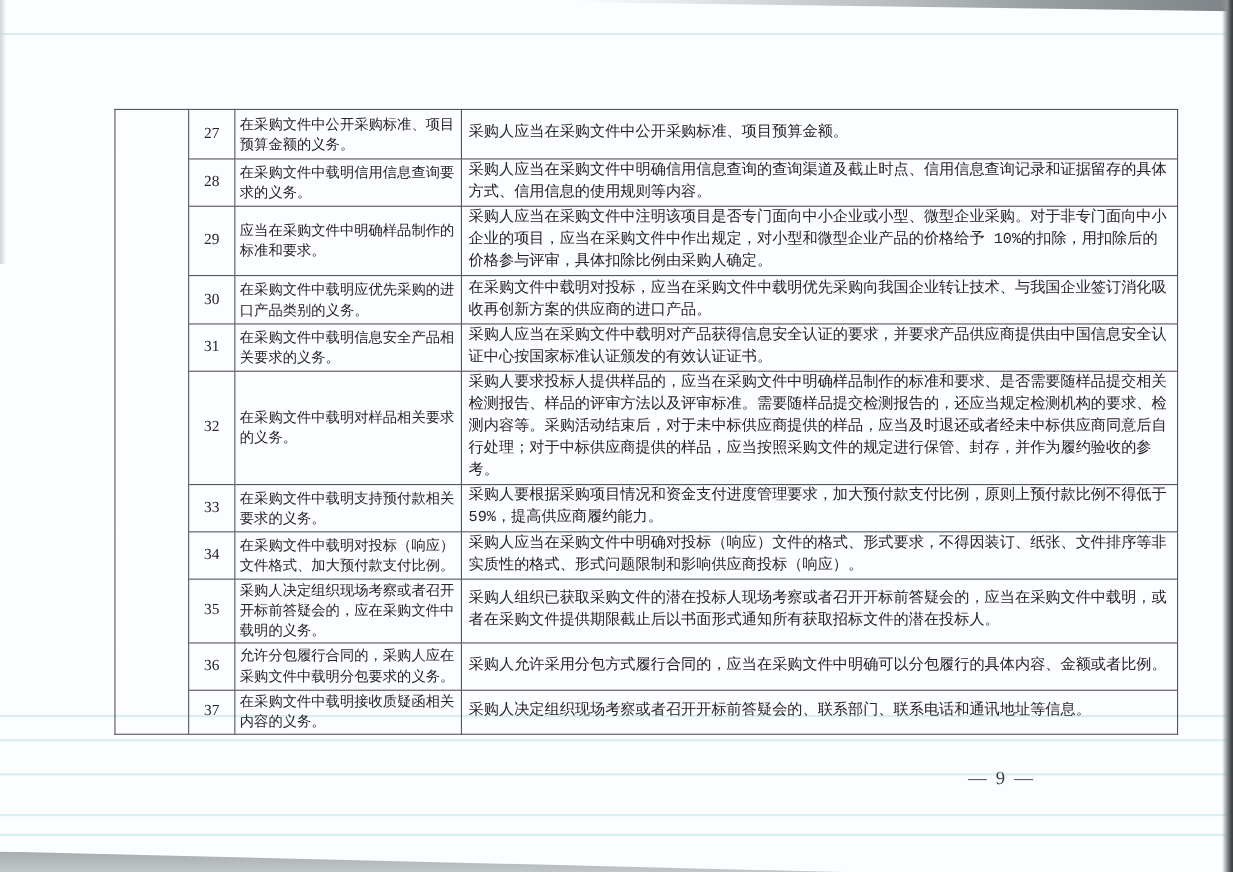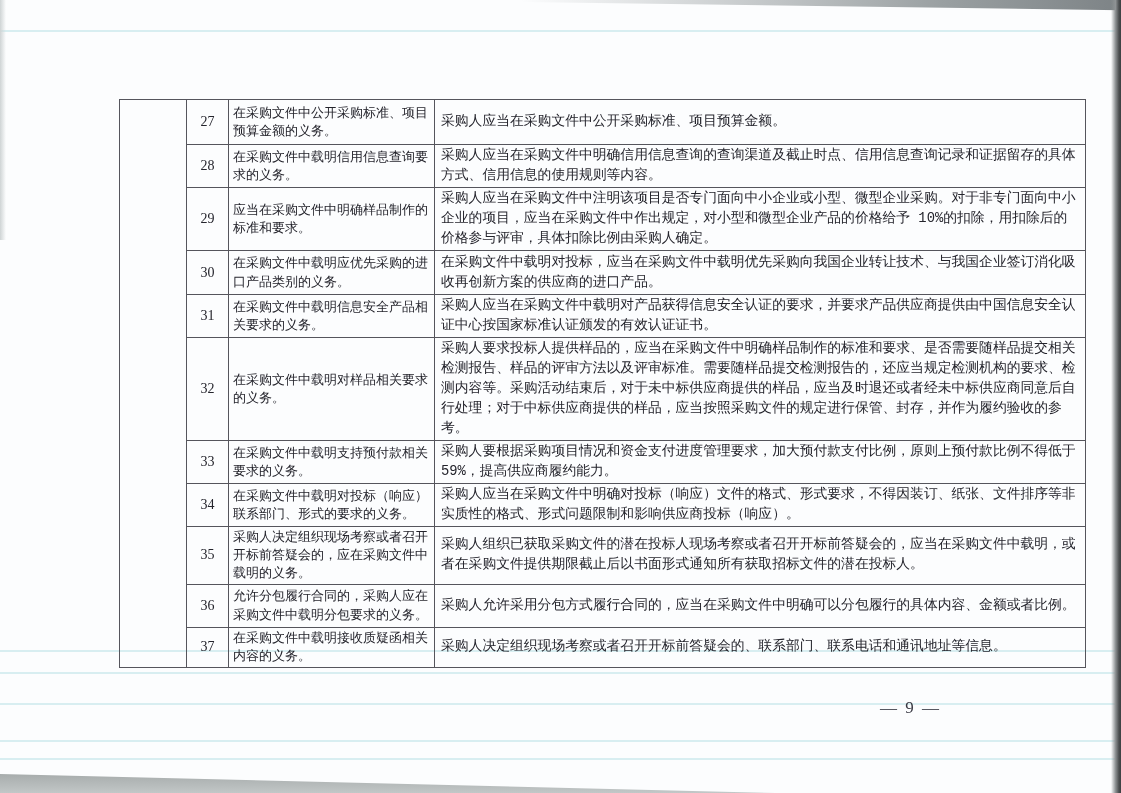--- a/index.html
+++ b/index.html
@@ -35,21 +35,21 @@
     pointer-events: none;
   }
   .edge-strip-left {
     position: absolute; left: 0; top: 0; width: 6px; height: 240px;
     background: linear-gradient(to right, #cfd4d5, rgba(207,212,213,0));
     pointer-events: none;
   }
 
   
   .doc-table {
-    position: absolute; left: 119px; top: 99px;
+    position: absolute; left: 104px; top: 99px;
     border-collapse: collapse; table-layout: fixed;
     width: 951px;
     color: #24242c;
   }
   .doc-table td {
     border: 1.2px solid #55555c;
     vertical-align: middle;
     overflow: hidden;
   }
   .cell-empty { width: 64px; }
@@ -111,21 +111,21 @@
       <td class="cell-ob">在采购文件中载明对样品相关要求的义务。</td>
       <td class="cell-desc">采购人要求投标人提供样品的，应当在采购文件中明确样品制作的标准和要求、是否需要随样品提交相关检测报告、样品的评审方法以及评审标准。需要随样品提交检测报告的，还应当规定检测机构的要求、检测内容等。采购活动结束后，对于未中标供应商提供的样品，应当及时退还或者经未中标供应商同意后自行处理；对于中标供应商提供的样品，应当按照采购文件的规定进行保管、封存，并作为履约验收的参考。</td>
     </tr>
     <tr style="height:40px">
       <td class="cell-num">33</td>
       <td class="cell-ob">在采购文件中载明支持预付款相关要求的义务。</td>
       <td class="cell-desc">采购人要根据采购项目情况和资金支付进度管理要求，加大预付款支付比例，原则上预付款比例不得低于 59%，提高供应商履约能力。</td>
     </tr>
     <tr style="height:40px">
       <td class="cell-num">34</td>
-      <td class="cell-ob">在采购文件中载明对投标（响应）联系部门、形式的要求的义务。</td>
+      <td class="cell-ob">在采购文件中载明对投标（响应）文件格式、加大预付款支付比例。</td>
       <td class="cell-desc">采购人应当在采购文件中明确对投标（响应）文件的格式、形式要求，不得因装订、纸张、文件排序等非实质性的格式、形式问题限制和影响供应商投标（响应）。</td>
     </tr>
     <tr style="height:55px">
       <td class="cell-num">35</td>
       <td class="cell-ob">采购人决定组织现场考察或者召开开标前答疑会的，应在采购文件中载明的义务。</td>
       <td class="cell-desc">采购人组织已获取采购文件的潜在投标人现场考察或者召开开标前答疑会的，应当在采购文件中载明，或者在采购文件提供期限截止后以书面形式通知所有获取招标文件的潜在投标人。</td>
     </tr>
     <tr style="height:43px">
       <td class="cell-num">36</td>
       <td class="cell-ob">允许分包履行合同的，采购人应在采购文件中载明分包要求的义务。</td>

